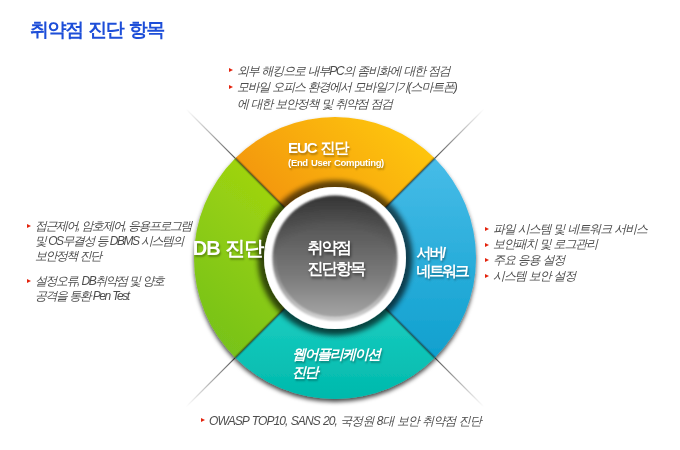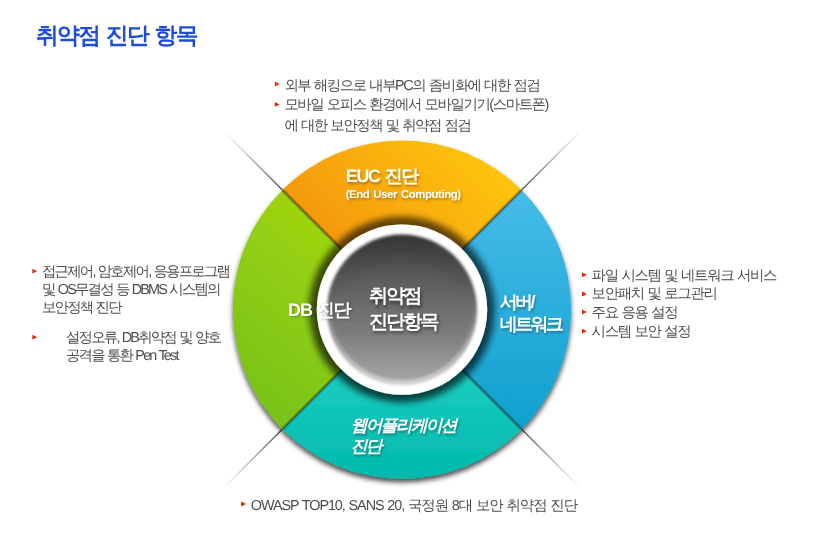--- a/index.html
+++ b/index.html
@@ -9,36 +9,36 @@
   .page-title{position:absolute;left:30px;top:16.5px;font-size:19px;font-weight:700;word-spacing:1.5px;
        color:#1d4ed8;letter-spacing:-1.4px;white-space:nowrap;}
   svg.diagram{position:absolute;left:0;top:0;width:680px;height:450px;}
 
   
   .ann{position:absolute;color:#4D4D4D;font-size:12px;word-spacing:0.8px;}
   .ann .item{display:flex;align-items:flex-start;}
   .ann .bullet{flex:0 0 auto;width:0;height:0;margin-top:5.3px;margin-right:4px;
        border-left:4px solid #E3230D;border-top:2.5px solid transparent;
        border-bottom:2.5px solid transparent;}
-  .ann .lines{white-space:nowrap;}
+  .ann .lines{white-space:nowrap;font-style:italic;}
   .ann-top{left:229px;top:62.8px;line-height:16.5px;letter-spacing:-1.2px;}
   .ann-right{left:485px;top:221.9px;line-height:15.6px;letter-spacing:-1.1px;}
   .ann-left{left:27px;top:218.5px;line-height:15.4px;letter-spacing:-1.5px;}
-  .ann-left .item + .item{margin-top:9px;gap:20px;}
+  .ann-left .item + .item{margin-top:9px;}
   .ann-bottom{left:201px;top:412.9px;line-height:16px;letter-spacing:-0.9px;}
 
   
   .qlabel{position:absolute;color:#ffffff;font-weight:700;word-spacing:1px;
        transform:translateX(-50%);white-space:nowrap;
        text-shadow:1px 1.5px 2px rgba(0,0,0,0.3);}
   .q-top{left:336px;top:140px;font-size:15px;line-height:16px;letter-spacing:-1.1px;}
   .q-top .sub{font-size:9.5px;font-weight:700;line-height:14px;letter-spacing:-0.35px;}
   .q-right{left:442px;top:244px;font-size:15px;line-height:17.5px;letter-spacing:-2.2px;}
   .q-bottom{left:336px;top:346px;font-size:14px;line-height:17.5px;letter-spacing:-1.5px;font-style:italic;}
-  .q-left{left:228px;top:251px;font-size:15px;line-height:16px;letter-spacing:-1.0px;margin-left:38px;}
+  .q-left{left:228px;top:240px;font-size:20px;line-height:16px;letter-spacing:-1.0px;}
   .c-label{left:336px;top:238px;font-size:16px;line-height:20.5px;letter-spacing:-1.8px;
        text-shadow:1px 2px 3px rgba(0,0,0,0.55);}
 </style>
 </head>
 <body>
 
 <div class="stage">
 
   <div class="page-title">취약점 진단 항목</div>
 

